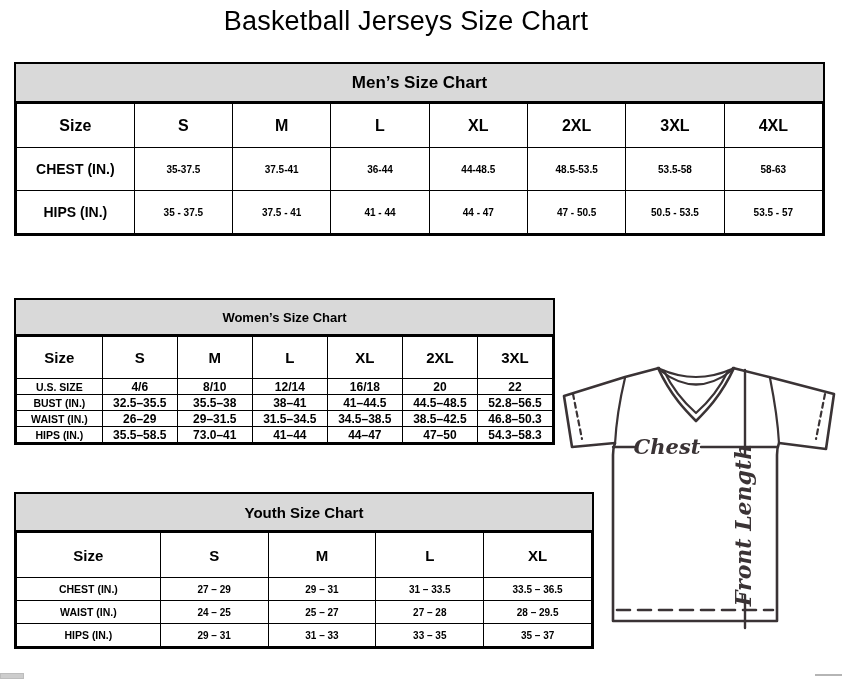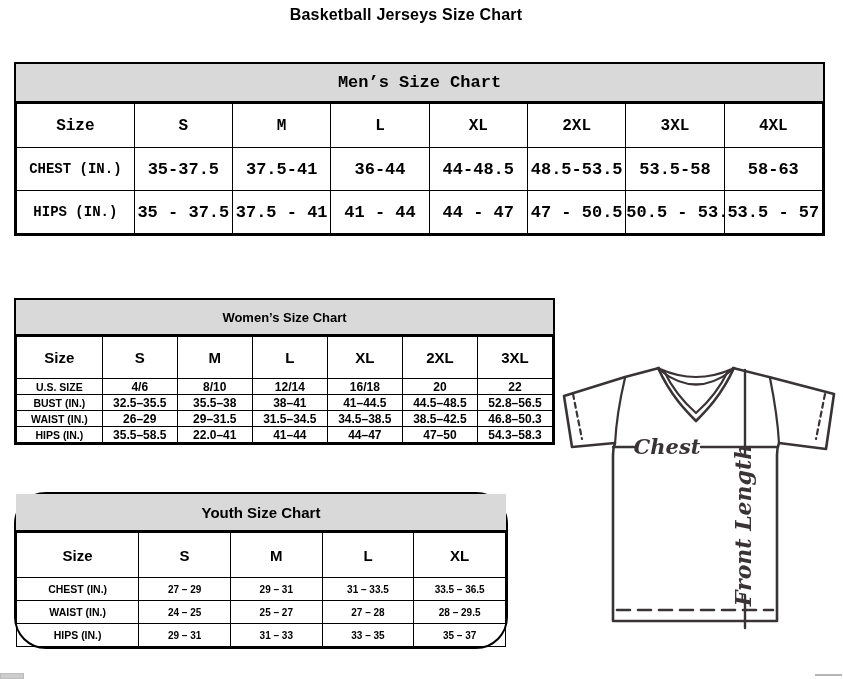--- a/index.html
+++ b/index.html
@@ -7,21 +7,21 @@
     width:843px; height:679px;
     background:#ffffff;
     font-family:"Liberation Sans", sans-serif;
     position:relative;
     overflow:hidden;
     color:#000;
   }
   .page-title {
     position:absolute; top:6px; left:0; width:812px;
     text-align:center;
-    font-size:16px; font-weight:bold;
+    font-size:27px; font-weight:normal;
     letter-spacing:0.2px;
   }
   .size-chart {
     position:absolute;
     border:2px solid #000;
     box-sizing:border-box;
     background:#fff;
   }
   .size-chart .band {
     background:#d9d9d9;
@@ -37,37 +37,37 @@
   .size-chart th, .size-chart td {
     border:1px solid #000;
     text-align:center;
     vertical-align:middle;
     font-weight:bold;
     padding:0;
     overflow:hidden;
     white-space:nowrap;
   }
   
-  .t-men { left:14px; top:62px; width:811px;font-family:Liberation Mono, monospace; }
+  .t-men { left:14px; top:62px; width:811px; }
   .t-men .band { height:37px; font-size:17px; }
   .t-men thead tr { height:44px; }
   .t-men thead th { font-size:16px; }
   .t-men tbody tr { height:43px; }
   .t-men tbody th { font-size:14px; }
-  .t-men tbody td { font-size:17px; }
+  .t-men tbody td { font-size:10px; }
   
   .t-women { left:14px; top:298px; width:541px; }
   .t-women .band { height:34px; font-size:13px; }
   .t-women thead tr { height:42px; }
   .t-women thead th { font-size:15px; }
   .t-women tbody tr { height:16px; }
   .t-women tbody th { font-size:10.5px; }
   .t-women tbody td { font-size:12px;margin-top:30px; }
   
-  .t-youth { left:14px; top:492px; width:494px;border-radius:32px; }
+  .t-youth { left:14px; top:492px; width:580px; }
   .t-youth .band { height:36px; font-size:15px; }
   .t-youth thead tr { height:45px; }
   .t-youth thead th { font-size:15px; }
   .t-youth tbody tr { height:23px; }
   .t-youth tbody th { font-size:10.5px; }
   .t-youth tbody td { font-size:10px; }
 
   .jersey-diagram {
     position:absolute; left:555px; top:358px;
     width:288px; height:321px;
@@ -190,21 +190,21 @@
           <td>26–29</td>
           <td>29–31.5</td>
           <td>31.5–34.5</td>
           <td>34.5–38.5</td>
           <td>38.5–42.5</td>
           <td>46.8–50.3</td>
         </tr>
         <tr>
           <th>HIPS (IN.)</th>
           <td>35.5–58.5</td>
-          <td>22.0–41</td>
+          <td>73.0–41</td>
           <td>41–44</td>
           <td>44–47</td>
           <td>47–50</td>
           <td>54.3–58.3</td>
         </tr>
       </tbody>
     </table>
 </div>
 
 <div class="size-chart t-youth">

